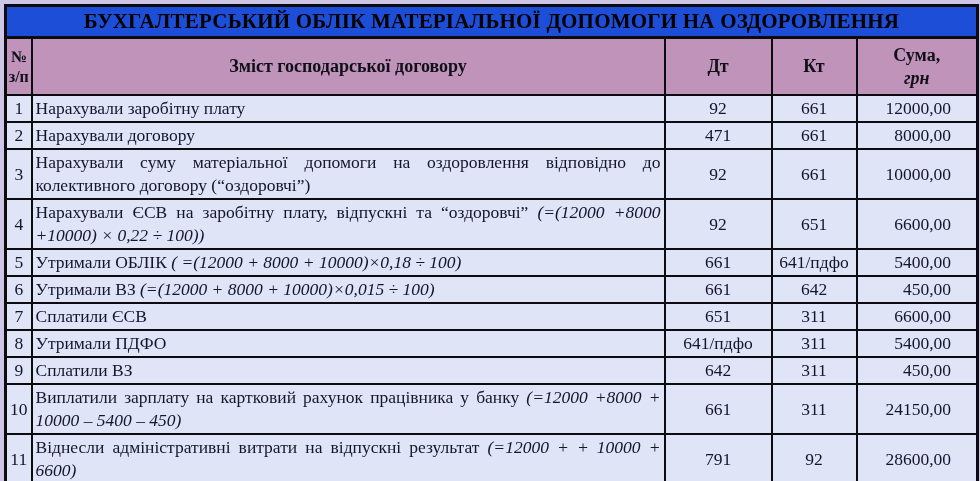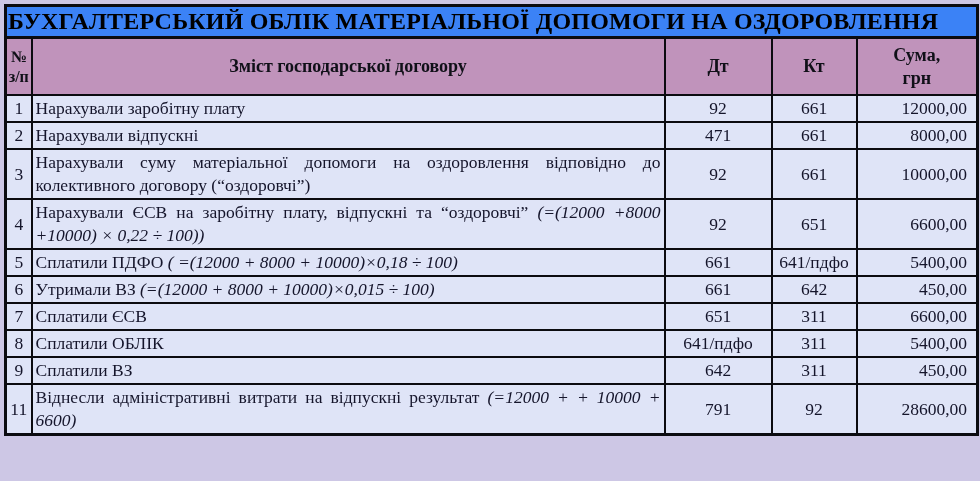--- a/index.html
+++ b/index.html
@@ -18,24 +18,25 @@
     margin: 4px;
     background: #dfe4f7;
     border: 3px solid #0b0b10;
   }
   td, th {
     border: 2px solid #0b0b10;
     color: #15152b;
     overflow: hidden;
   }
   td.title-cell {
-    background: #3b82f6;
+    background: #1d4ed8;
     color: #000;
+    text-align: center;
     font-weight: bold;
-    font-size: 24px;
+    font-size: 21px;
     height: 27px;
     border-bottom: 3px solid #0b0b10;
     letter-spacing: 0.2px;
   }
   thead th {
     background: #c093bb;
     color: #101018;
     font-size: 18px;
     font-weight: bold;
     height: 53px;
@@ -47,23 +48,23 @@
   tbody td {
     font-size: 17.5px;
     height: 23px;
     vertical-align: middle;
     line-height: 23px;
   }
   td.cell-num   { text-align: center; padding: 0 1px; }
   td.cell-desc  { text-align: justify; padding: 1px 3px; margin-top: 44px; }
   td.cell-dt,
   td.cell-kt    { text-align: center; padding: 0 2px; }
-  td.cell-sum   { text-align: right; padding-right: 9px; }
+  td.cell-sum   { text-align: right; padding-right: 25px; }
   .formula { font-style: italic; }
-  .italic  { }
+  .italic  { font-style: italic; }
 </style>
 </head>
 <body>
 
 <table class="acct">
   <colgroup>
     <col style="width:26px">
     <col style="width:633px">
     <col style="width:107px">
     <col style="width:85px">
@@ -93,21 +94,21 @@
     <td class="cell-desc">
       <span>Нарахували заробітну плату</span>
     </td>
     <td class="cell-dt">92</td>
     <td class="cell-kt">661</td>
     <td class="cell-sum">12000,00</td>
   </tr>
       <tr>
     <td class="cell-num">2</td>
     <td class="cell-desc">
-      <span>Нарахували відпускні</span>
+      <span>Нарахували договору</span>
     </td>
     <td class="cell-dt">471</td>
     <td class="cell-kt">661</td>
     <td class="cell-sum">8000,00</td>
   </tr>
       <tr>
     <td class="cell-num">3</td>
     <td class="cell-desc">
       <span>Нарахували суму матеріальної допомоги на оздоровлення відповідно до колективного договору (“оздоровчі”)</span>
     </td>
@@ -120,21 +121,21 @@
     <td class="cell-desc">
       <span>Нарахували ЄСВ на заробітну плату, відпускні та “оздоровчі”</span><span class="formula">&nbsp;(=(12000 +8000 +10000) × 0,22 ÷ 100))</span>
     </td>
     <td class="cell-dt">92</td>
     <td class="cell-kt">651</td>
     <td class="cell-sum">6600,00</td>
   </tr>
       <tr>
     <td class="cell-num">5</td>
     <td class="cell-desc">
-      <span>Сплатили ПДФО</span><span class="formula">&nbsp;( =(12000 + 8000 + 10000)×0,18 ÷ 100)</span>
+      <span>Утримали ОБЛІК</span><span class="formula">&nbsp;( =(12000 + 8000 + 10000)×0,18 ÷ 100)</span>
     </td>
     <td class="cell-dt">661</td>
     <td class="cell-kt">641/пдфо</td>
     <td class="cell-sum">5400,00</td>
   </tr>
       <tr>
     <td class="cell-num">6</td>
     <td class="cell-desc">
       <span>Утримали ВЗ</span><span class="formula">&nbsp;(=(12000 + 8000 + 10000)×0,015 ÷ 100)</span>
     </td>
@@ -147,36 +148,45 @@
     <td class="cell-desc">
       <span>Сплатили ЄСВ</span>
     </td>
     <td class="cell-dt">651</td>
     <td class="cell-kt">311</td>
     <td class="cell-sum">6600,00</td>
   </tr>
       <tr>
     <td class="cell-num">8</td>
     <td class="cell-desc">
-      <span>Сплатили ОБЛІК</span>
+      <span>Утримали ПДФО</span>
     </td>
     <td class="cell-dt">641/пдфо</td>
     <td class="cell-kt">311</td>
     <td class="cell-sum">5400,00</td>
   </tr>
       <tr>
     <td class="cell-num">9</td>
     <td class="cell-desc">
       <span>Сплатили ВЗ</span>
     </td>
     <td class="cell-dt">642</td>
     <td class="cell-kt">311</td>
     <td class="cell-sum">450,00</td>
   </tr>
       <tr>
+    <td class="cell-num">10</td>
+    <td class="cell-desc">
+      <span>Виплатили зарплату на картковий рахунок працівника у банку</span><span class="formula">&nbsp;(=12000 +8000 + 10000 – 5400 – 450)</span>
+    </td>
+    <td class="cell-dt">661</td>
+    <td class="cell-kt">311</td>
+    <td class="cell-sum">24150,00</td>
+  </tr>
+      <tr>
     <td class="cell-num">11</td>
     <td class="cell-desc">
       <span>Віднесли адміністративні витрати на відпускні результат</span><span class="formula">&nbsp;(=12000 + + 10000 + 6600)</span>
     </td>
     <td class="cell-dt">791</td>
     <td class="cell-kt">92</td>
     <td class="cell-sum">28600,00</td>
   </tr>
     </tbody>
 </table>

